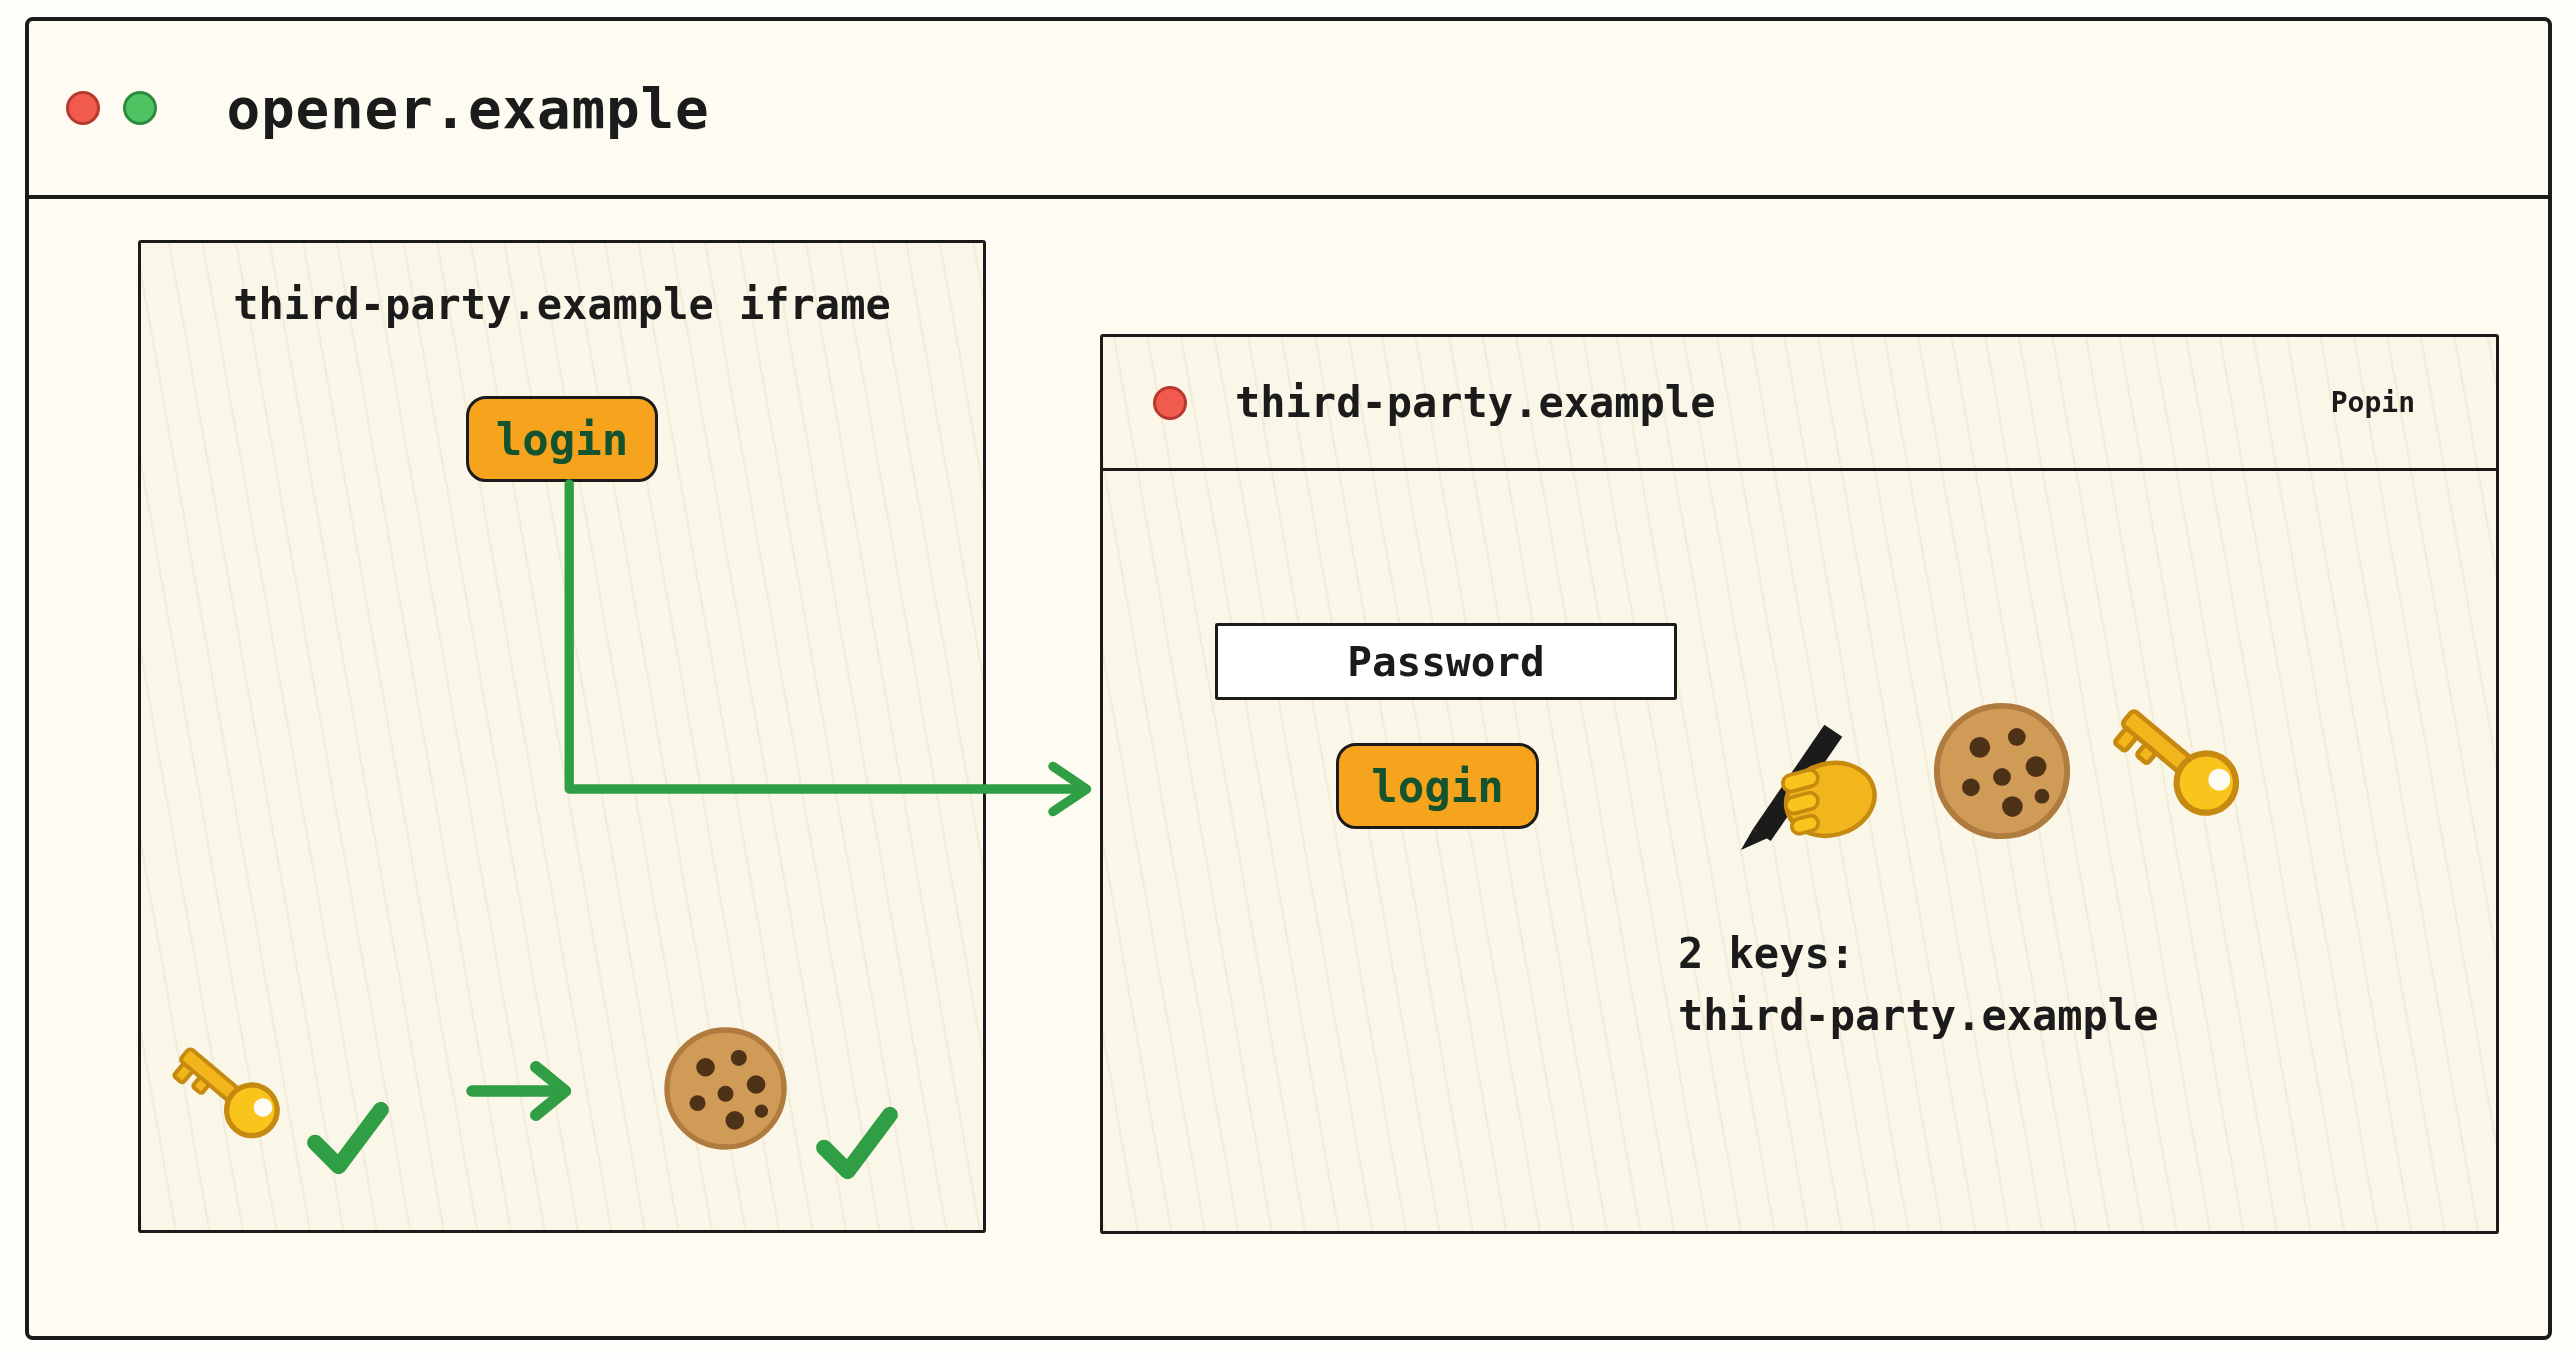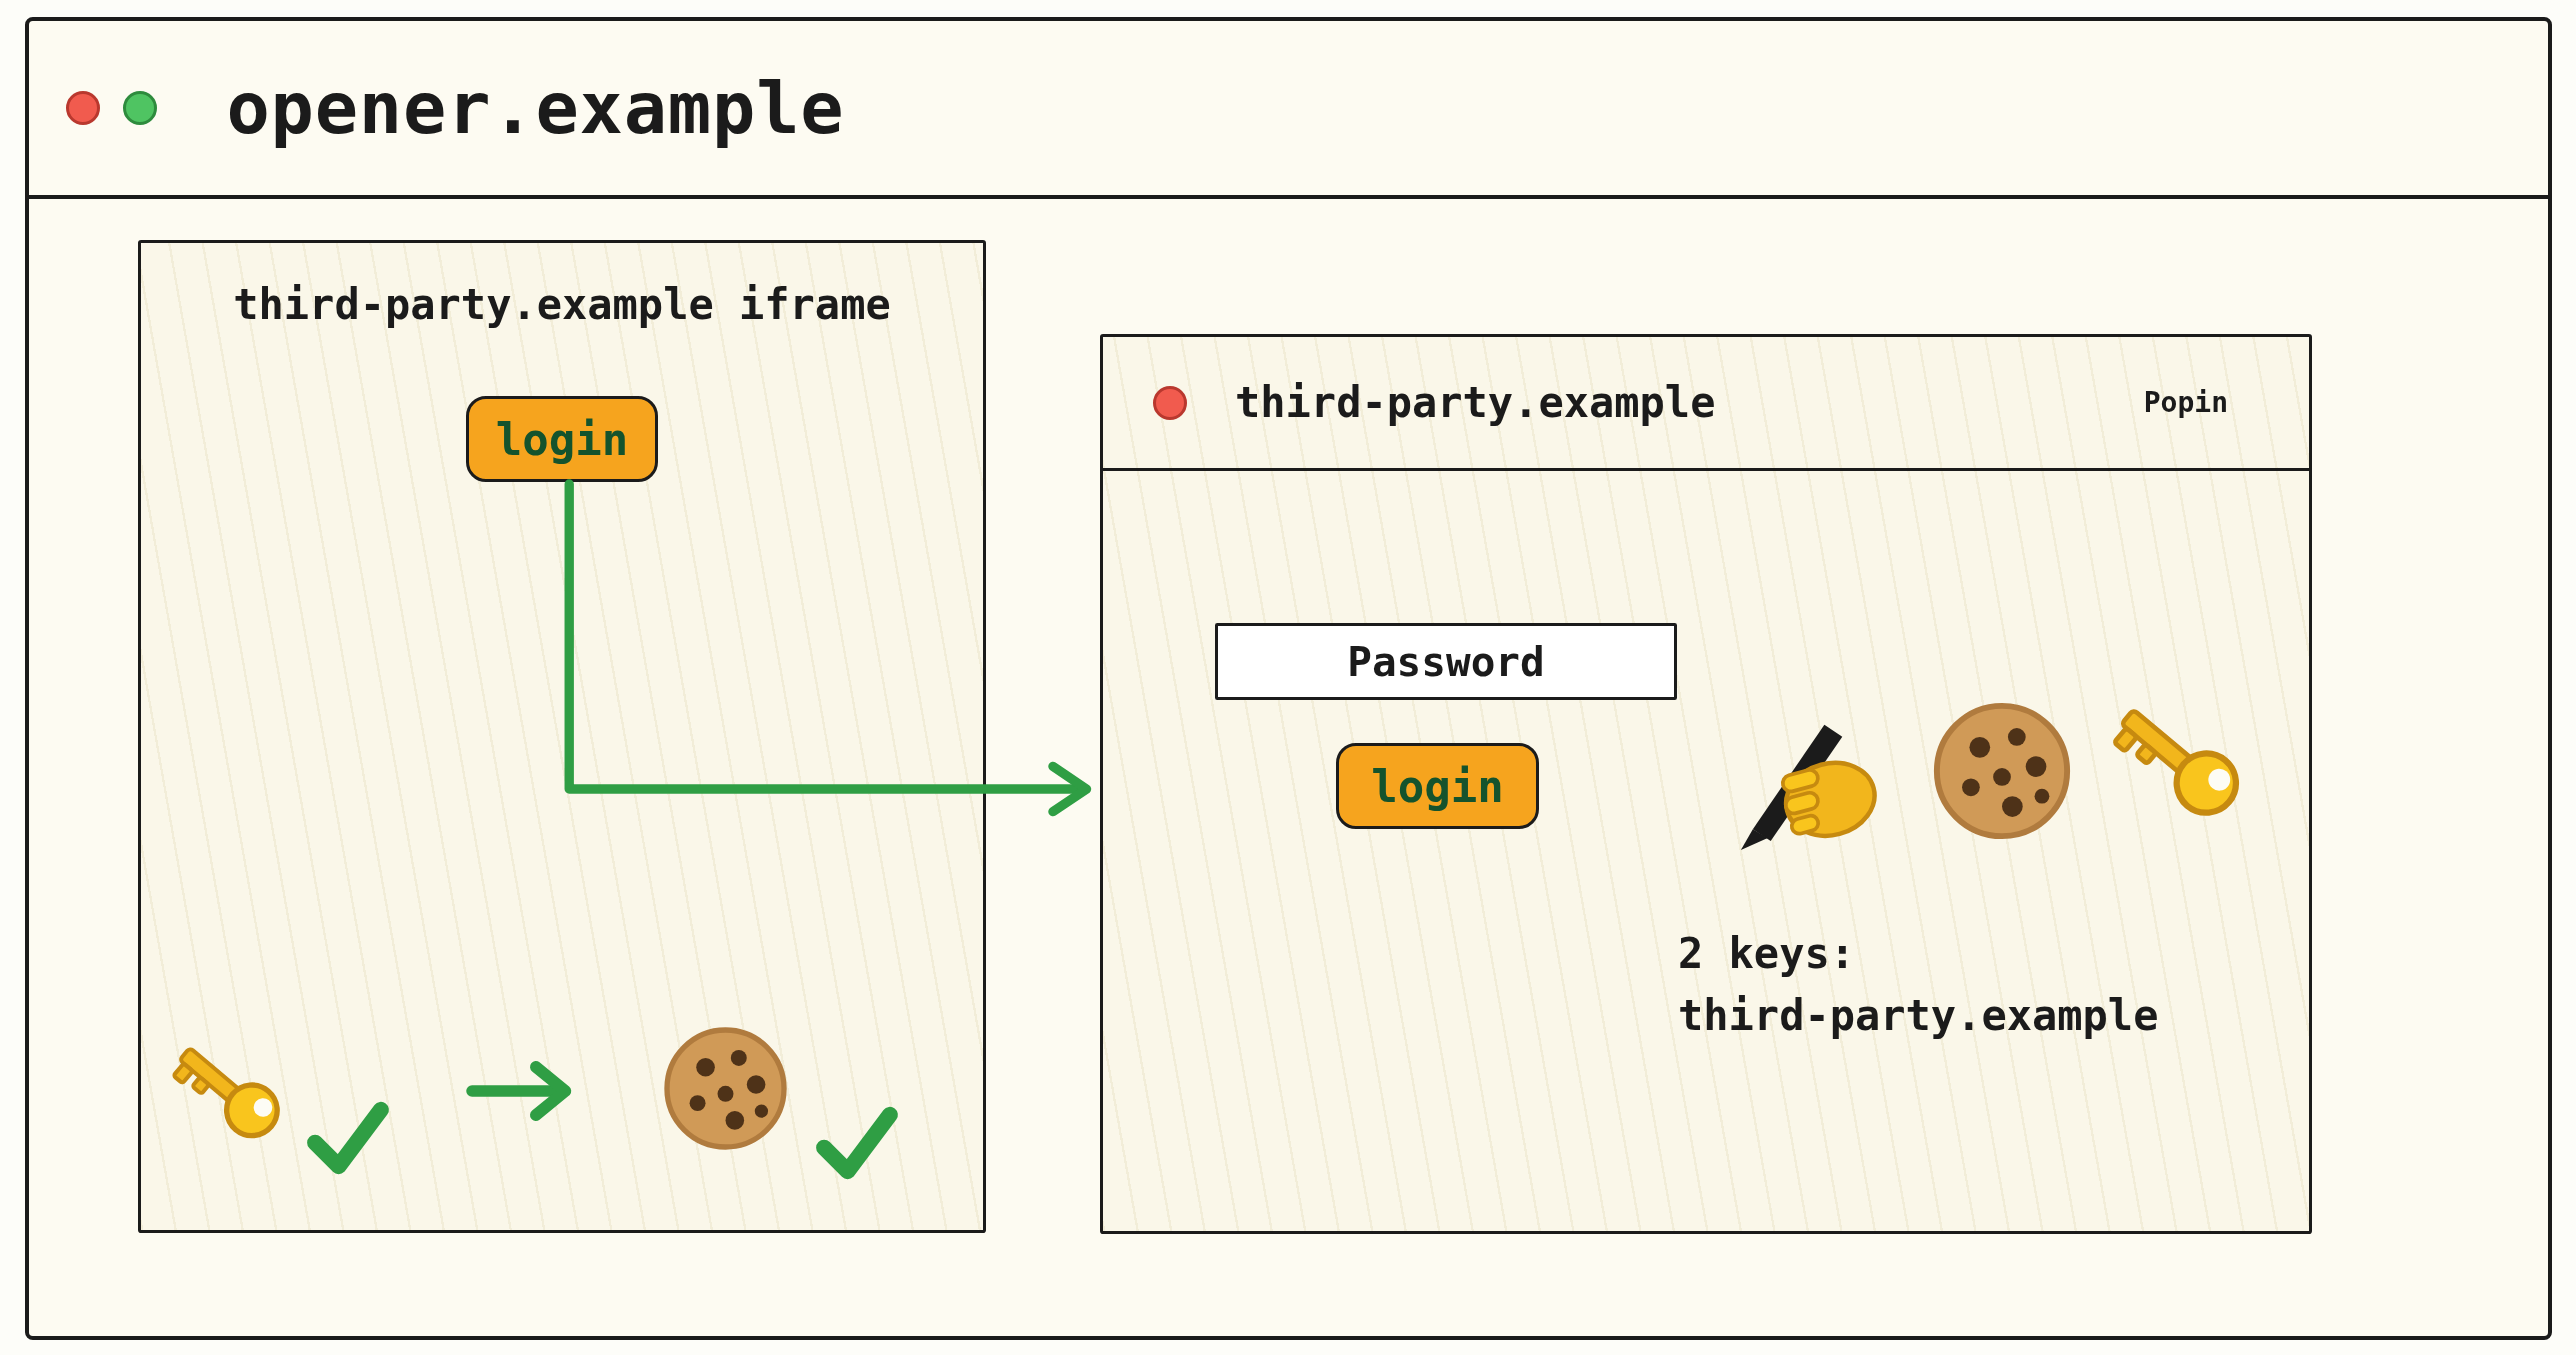--- a/index.html
+++ b/index.html
@@ -18,35 +18,35 @@
     background:#FDFBF2;box-sizing:border-box;
   }
   .titlebar{
     position:absolute;left:0;top:0;width:100%;height:178px;
     border-bottom:4.7px solid #1B1B1B;box-sizing:border-box;
     display:flex;align-items:center;padding-left:37px;
   }
   .dot{display:inline-block;width:34px;height:34px;border-radius:50%;box-sizing:border-box;flex:0 0 auto;}
   .dot-red{background:#F15B4E;border:3.1px solid #B9382E;}
   .dot-green{background:#4FC462;border:3.1px solid #2E8B3D;margin-left:23.4px;}
-  .window-title{margin-left:69px;font-size:72px;font-weight:700;letter-spacing:0.8px;}
+  .window-title{margin-left:69px;font-size:56px;font-weight:700;letter-spacing:0.8px;}
 
   
   .sketch{
     background-color:#FAF7E9;
     background-image:repeating-linear-gradient(80deg, rgba(213,202,156,0.22) 0 2.3px, rgba(0,0,0,0) 2.3px 33px);
     border:3.9px solid #1B1B1B;box-sizing:border-box;
   }
 
   
   .iframe-panel{left:109px;top:219px;width:848px;height:993px;border-radius:3.1px;}
   .iframe-label{margin-top:37px;text-align:center;font-size:42px;font-weight:700;}
 
   
-  .popin-window{left:1071px;top:313px;width:1212px;height:900px;border-radius:3.1px;}
+  .popin-window{left:1071px;top:313px;width:1399px;height:900px;border-radius:3.1px;}
   .popin-titlebar{
     position:absolute;left:0;top:0;width:100%;height:134px;
     border-bottom:3.9px solid #1B1B1B;box-sizing:border-box;
     display:flex;align-items:center;padding:0 81px 0 50px;
   }
   .popin-title{margin-left:48px;font-size:42px;font-weight:700;}
   .popin-type{margin-left:auto;font-size:28px;font-weight:700;}
 
   
   .login-btn{

